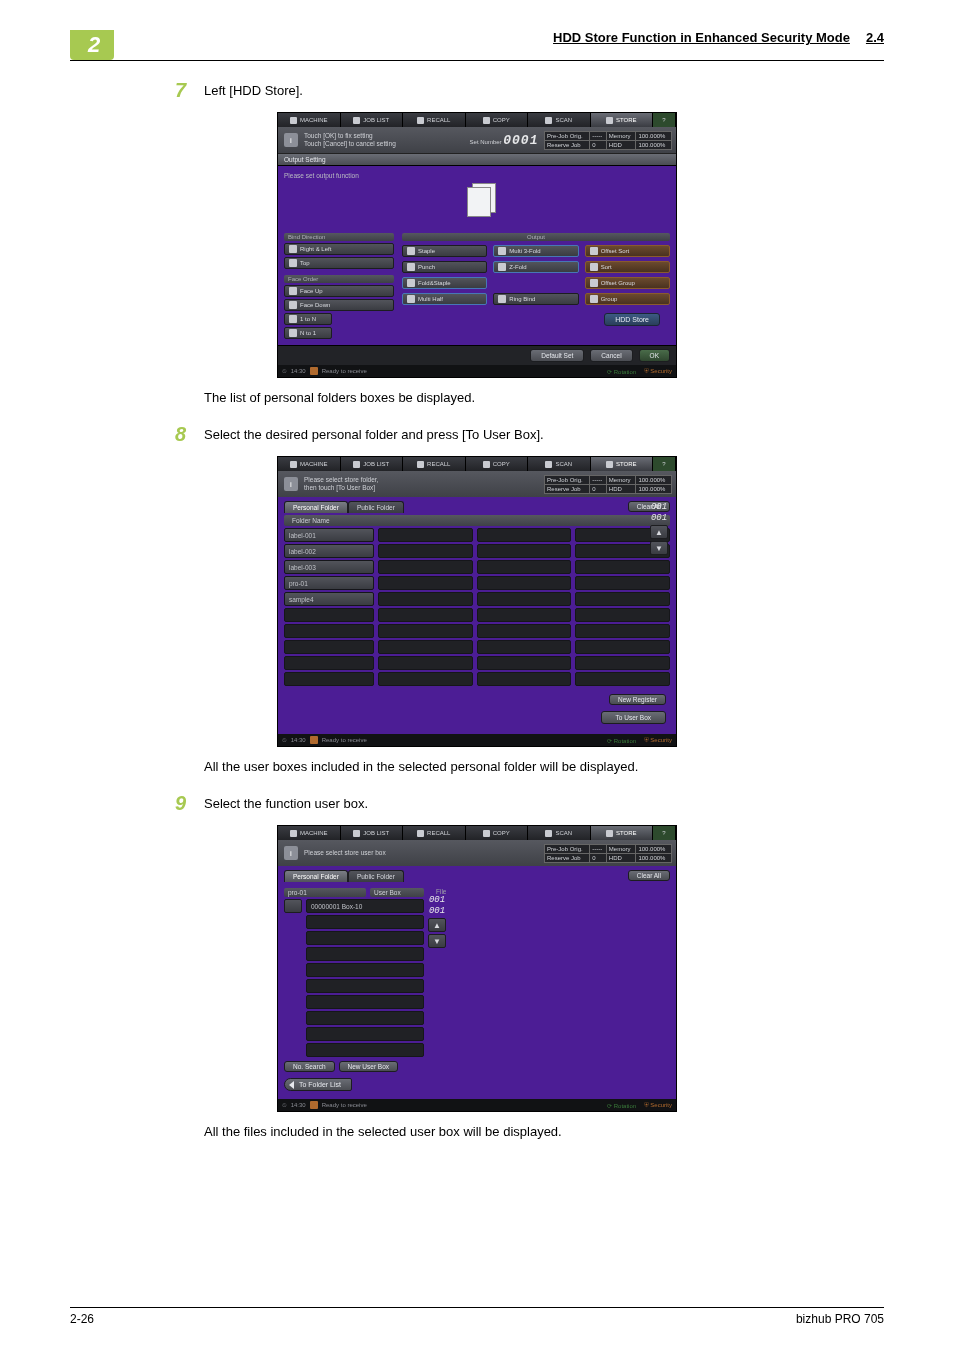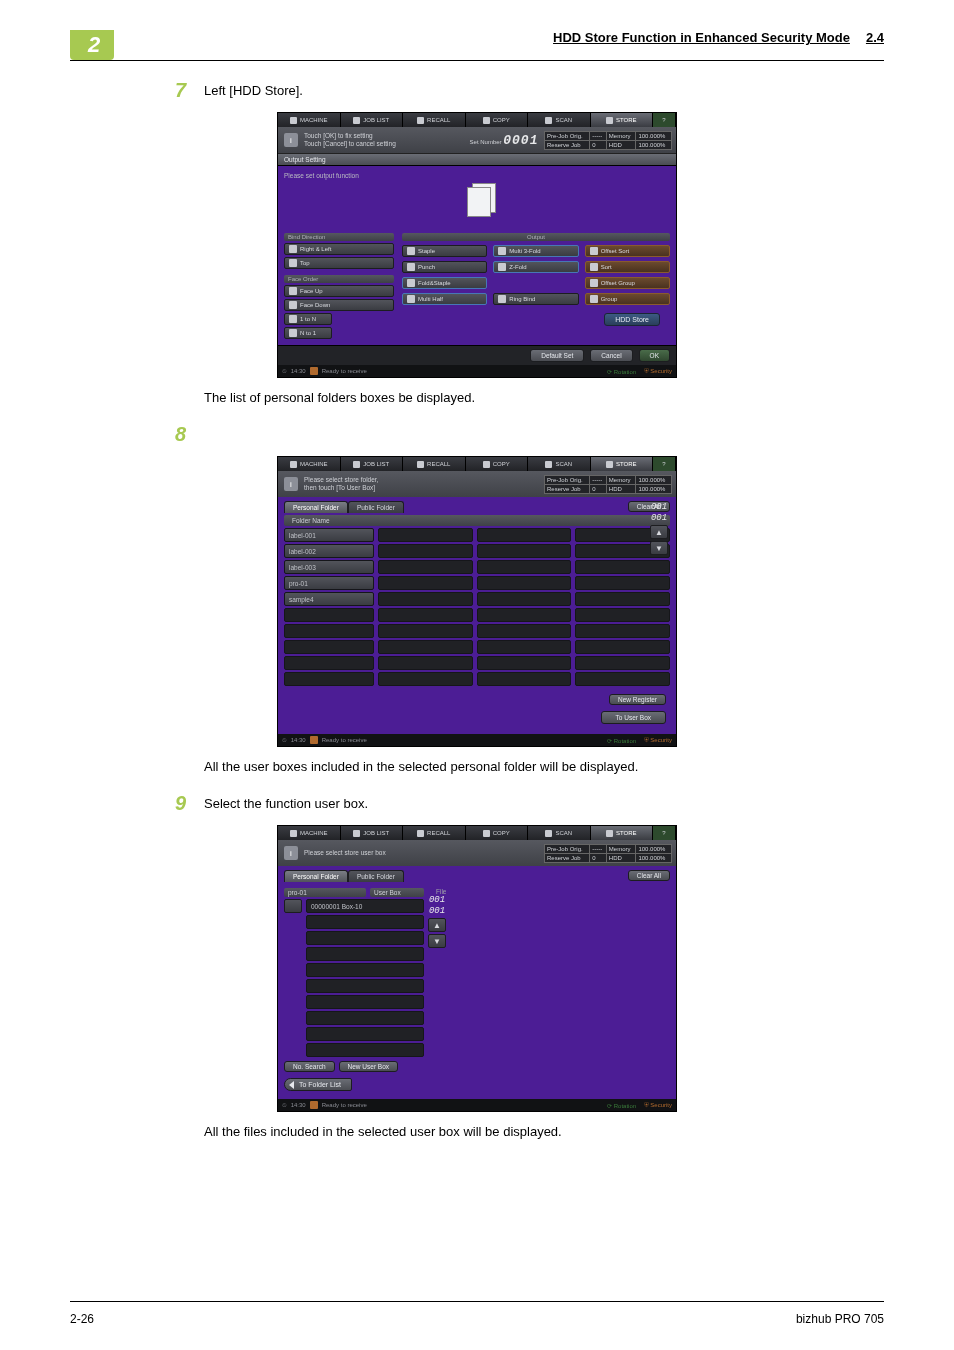--- a/index.html
+++ b/index.html
@@ -69,21 +69,21 @@
     margin-top: 12px;
   }
   .footer {
     position: absolute;
     bottom: 24px;
     left: 70px;
     right: 70px;
     display: flex;
     justify-content: space-between;
     border-top: 1px solid #000;
-    padding-top: 10px;
+    padding-top: 4px;
     font-size: 12px;
   }
 
   
   .shot {
     width: 400px;
     margin: 10px auto 6px auto;
     background: #2e2f33;
     font-size: 7px;
     color: #cfd1d6;
@@ -646,20 +646,21 @@
           <span class="r1">⟳ <span>Rotation</span></span>
           <span class="r2">⛨ <span>Security</span></span>
         </div>
     </div>
   </div>
 
   <div class="caption">The list of personal folders boxes be displayed.</div>
 
   <div class="step-row">
     <div class="step-num">8</div>
+    <div class="step-text">Select the desired personal folder and press [To User Box].</div>
   </div>
 
   <div class="shot">
     <div class="tabbar">
       <div class="tab">
           <span class="ico"></span>
           <span>MACHINE</span>
         </div>
       <div class="tab">
           <span class="ico"></span>

